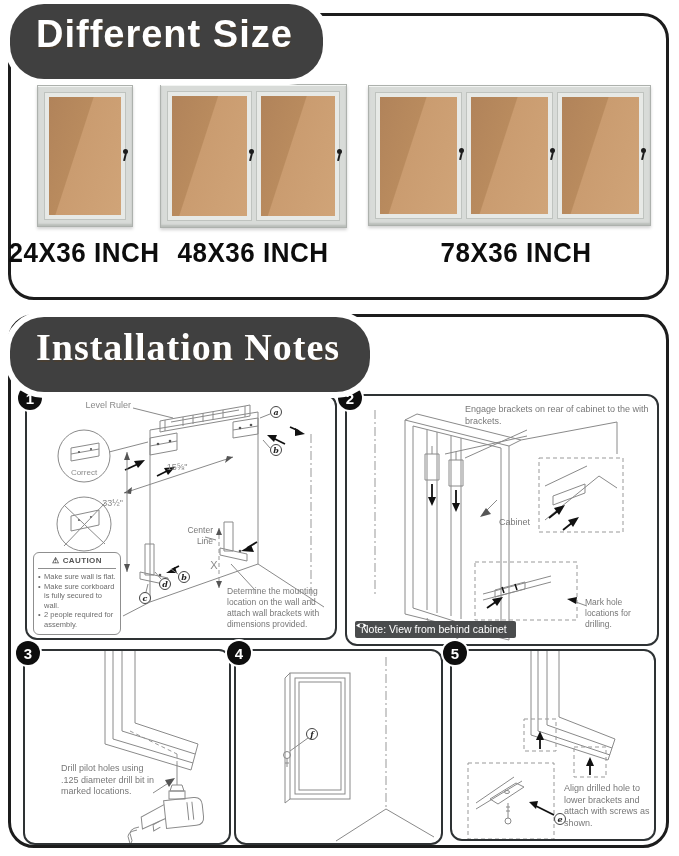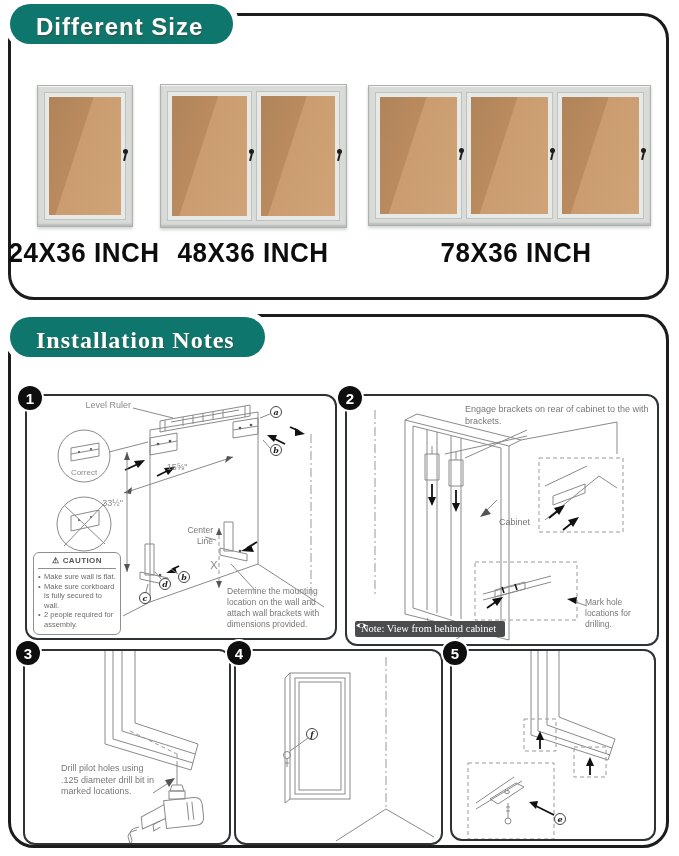--- a/index.html
+++ b/index.html
@@ -1,22 +1,22 @@
 <!DOCTYPE html>
 <html><head>
 <meta charset="utf-8">
 <style>
   * { margin:0; padding:0; box-sizing:border-box; }
   html,body { background:#ffffff; }
   body { width:679px; height:856px; position:relative; font-family:"Liberation Sans",sans-serif; overflow:hidden; }
 
   
   .big-box { position:absolute; border:3px solid #1c1c1c; border-radius:26px; background:#fff; }
-  .pill { position:absolute; background:#0f766e; color:#fff; font-weight:800; letter-spacing:1px;
-          font-size:24px; line-height:1; padding:11px 30px 5px 26px; border-radius:34px;
+  .pill { position:absolute; background:#404040; color:#fff; font-weight:800; letter-spacing:1px;
+          font-size:38px; line-height:1; padding:11px 30px 26px 26px; border-radius:34px;
           box-shadow:0 0 0 6px #ffffff; text-shadow:1px 2px 0 rgba(90,60,25,.35); z-index:5; }
 
   
   .board { position:absolute; background:#d8dbd8; border:1px solid #adb1ad; padding:7px; display:flex; gap:6px;
            box-shadow:inset 0 1px 0 #f2f4f2, inset 0 -2px 2px #b9bdb9, 0 2px 3px rgba(0,0,0,.18); }
   .door { flex:1; position:relative; border:4px solid #e7e9e6; outline:1px solid #bfc3bf;
           background:linear-gradient(108deg,#b1835a 0%,#b98b5e 40%,#ca9c70 41%,#d0a478 100%); }
   .lock { position:absolute; right:-7px; top:44%; width:5px; height:5px; background:#1d1d1d; border-radius:50%; }
   .lock::after { content:""; position:absolute; left:1px; top:4px; width:2px; height:8px; background:#1d1d1d; transform:rotate(14deg); }
   .size-label { position:absolute; font-size:26px; font-weight:800; color:#0d0d0d; text-align:center;
@@ -235,21 +235,21 @@
       <polygon class="blk" points="156,201 145,203 150,210"></polygon>
     <path class="sk" d="M240,210 L226,205"></path>
       <polygon class="blk" points="220,203 230,201 229,208"></polygon>
 
     <path class="sk" d="M150,104 L138,116"></path>
       <polygon class="scr" points="133,121 139,112 144,118"></polygon>
   </svg>
   <div class="note-text" style="left:118px; top:8px; width:184px; font-size:9px;">Engage brackets on rear of cabinet to the with brackets.</div>
   <div class="note-text" style="left:152px; top:93px; font-size:9px;margin-top:28px;">Cabinet</div>
   <div class="note-text" style="left:238px; top:201px; width:72px;">Mark hole locations for drilling.</div>
-  <div class="notebar" style="left:8px; top:225px;font-family:Liberation Serif, serif;">
+  <div class="notebar" style="left:8px; top:225px;">
     <svg width="13" height="9" viewBox="0 0 13 9">
       <path d="M1,4.5 Q6.5,0 12,4.5 Q6.5,9 1,4.5 Z" fill="#ffffff"></path>
       <circle cx="6.5" cy="4.5" r="2" fill="#4a4c4d"></circle>
     </svg>
     <span>Note: View from behind cabinet</span>
   </div>
 </div>
 
 <div class="panel" style="left:23px; top:649px; width:208px; height:196px;">
   <div class="badge">3</div>
@@ -312,13 +312,14 @@
     <ellipse class="sk" cx="55" cy="141" rx="2.5" ry="1.5"></ellipse>
     <path class="sk" d="M56,167 V152 M54,160 h4 M54,156 h4"></path>
     <circle class="sk" cx="56" cy="170" r="3"></circle>
     <line class="blks" x1="102" y1="164" x2="84" y2="155"></line>
       <polygon class="blk" points="77,151 86,150 84,158"></polygon>
     <g>
       <circle class="cl-c" cx="108" cy="168" r="5.5"></circle>
       <text class="cl-t" x="108" y="171">e</text>
     </g>
   </svg>
+  <div class="note-text" style="left:112px; top:132px; width:86px; font-size:9px;">Align drilled hole to lower brackets and attach with screws as shown.</div>
 </div>
 
 </body></html>

